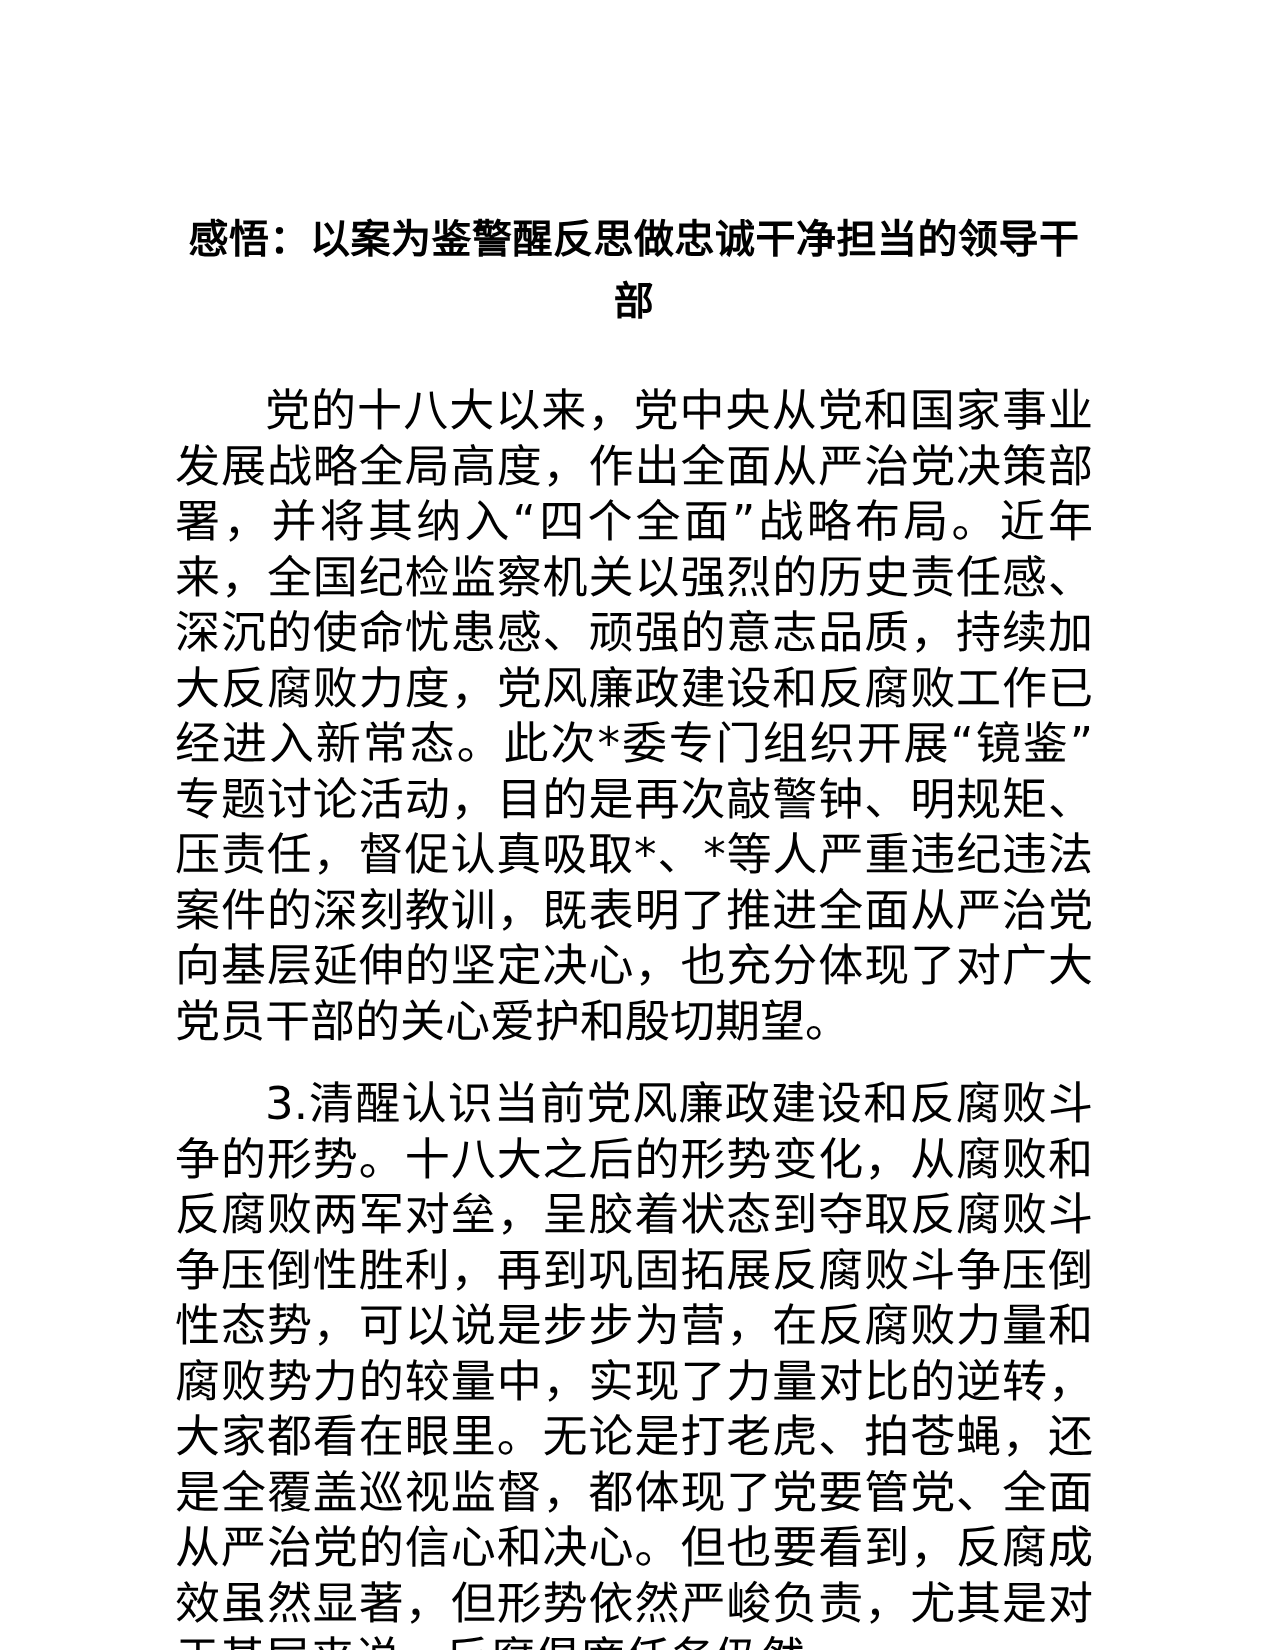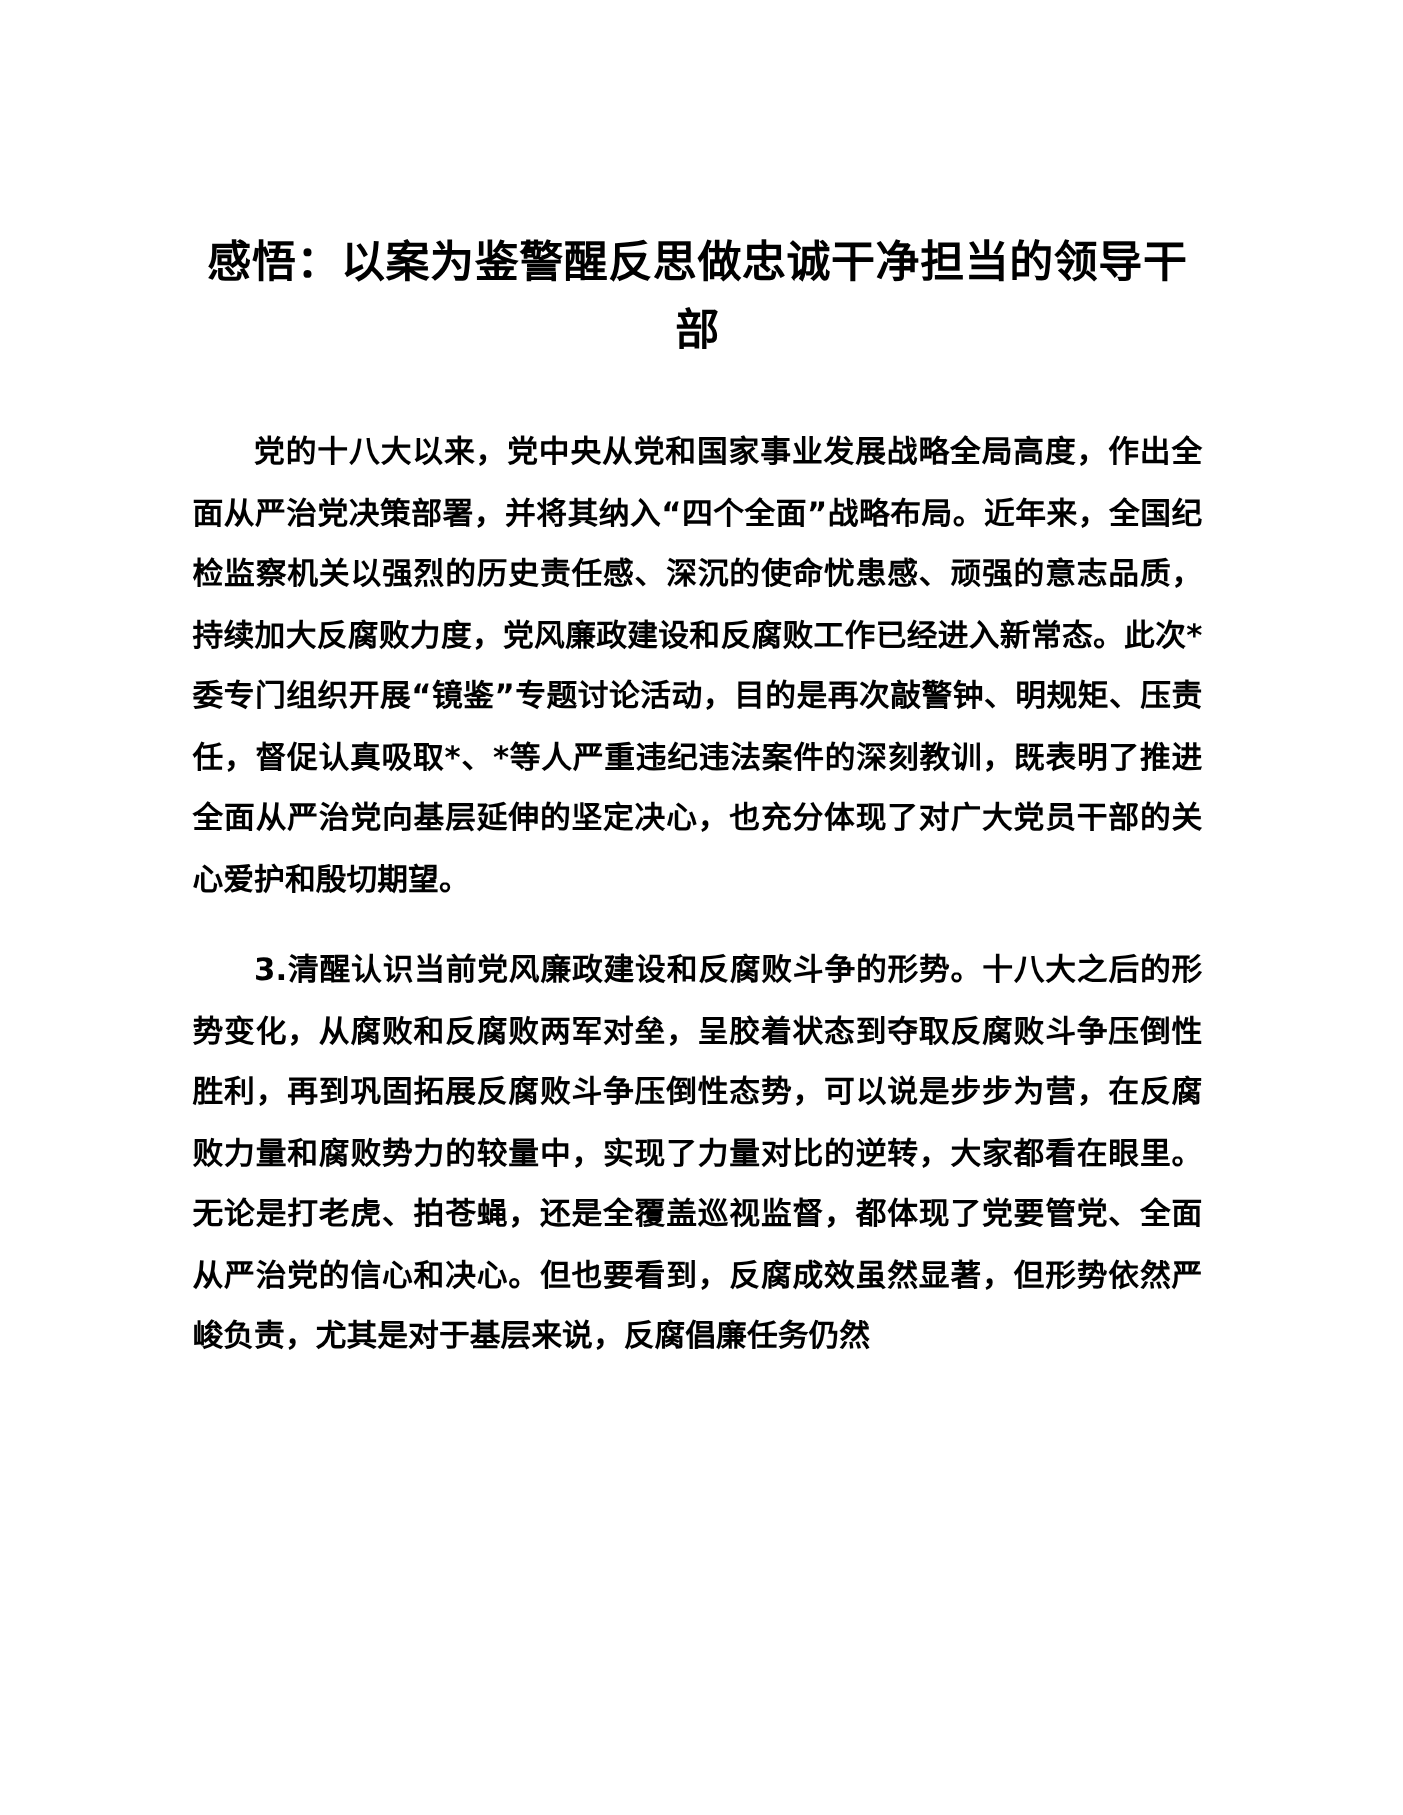--- a/index.html
+++ b/index.html
@@ -34,27 +34,26 @@
     font-size: 40px;
     line-height: 62px;
     font-weight: bold;
     text-align: center;
     letter-spacing: 0.5px;
     word-break: break-all;
   }
   .para {
     margin: 0;
     padding: 0;
-    font-size: 28px;
+    font-size: 45px;
     line-height: 55.5px;
     text-align: justify;
     text-justify: inter-character;
     word-break: break-all;
     letter-spacing: 0px;
-    font-weight: bold;
   }
   .para.indent {
     text-indent: 2em;
   }
   .para.spaced-top {
     margin-top: 27px;
   }
   .title-gap { height: 24px; }
 </style>
 </head>

